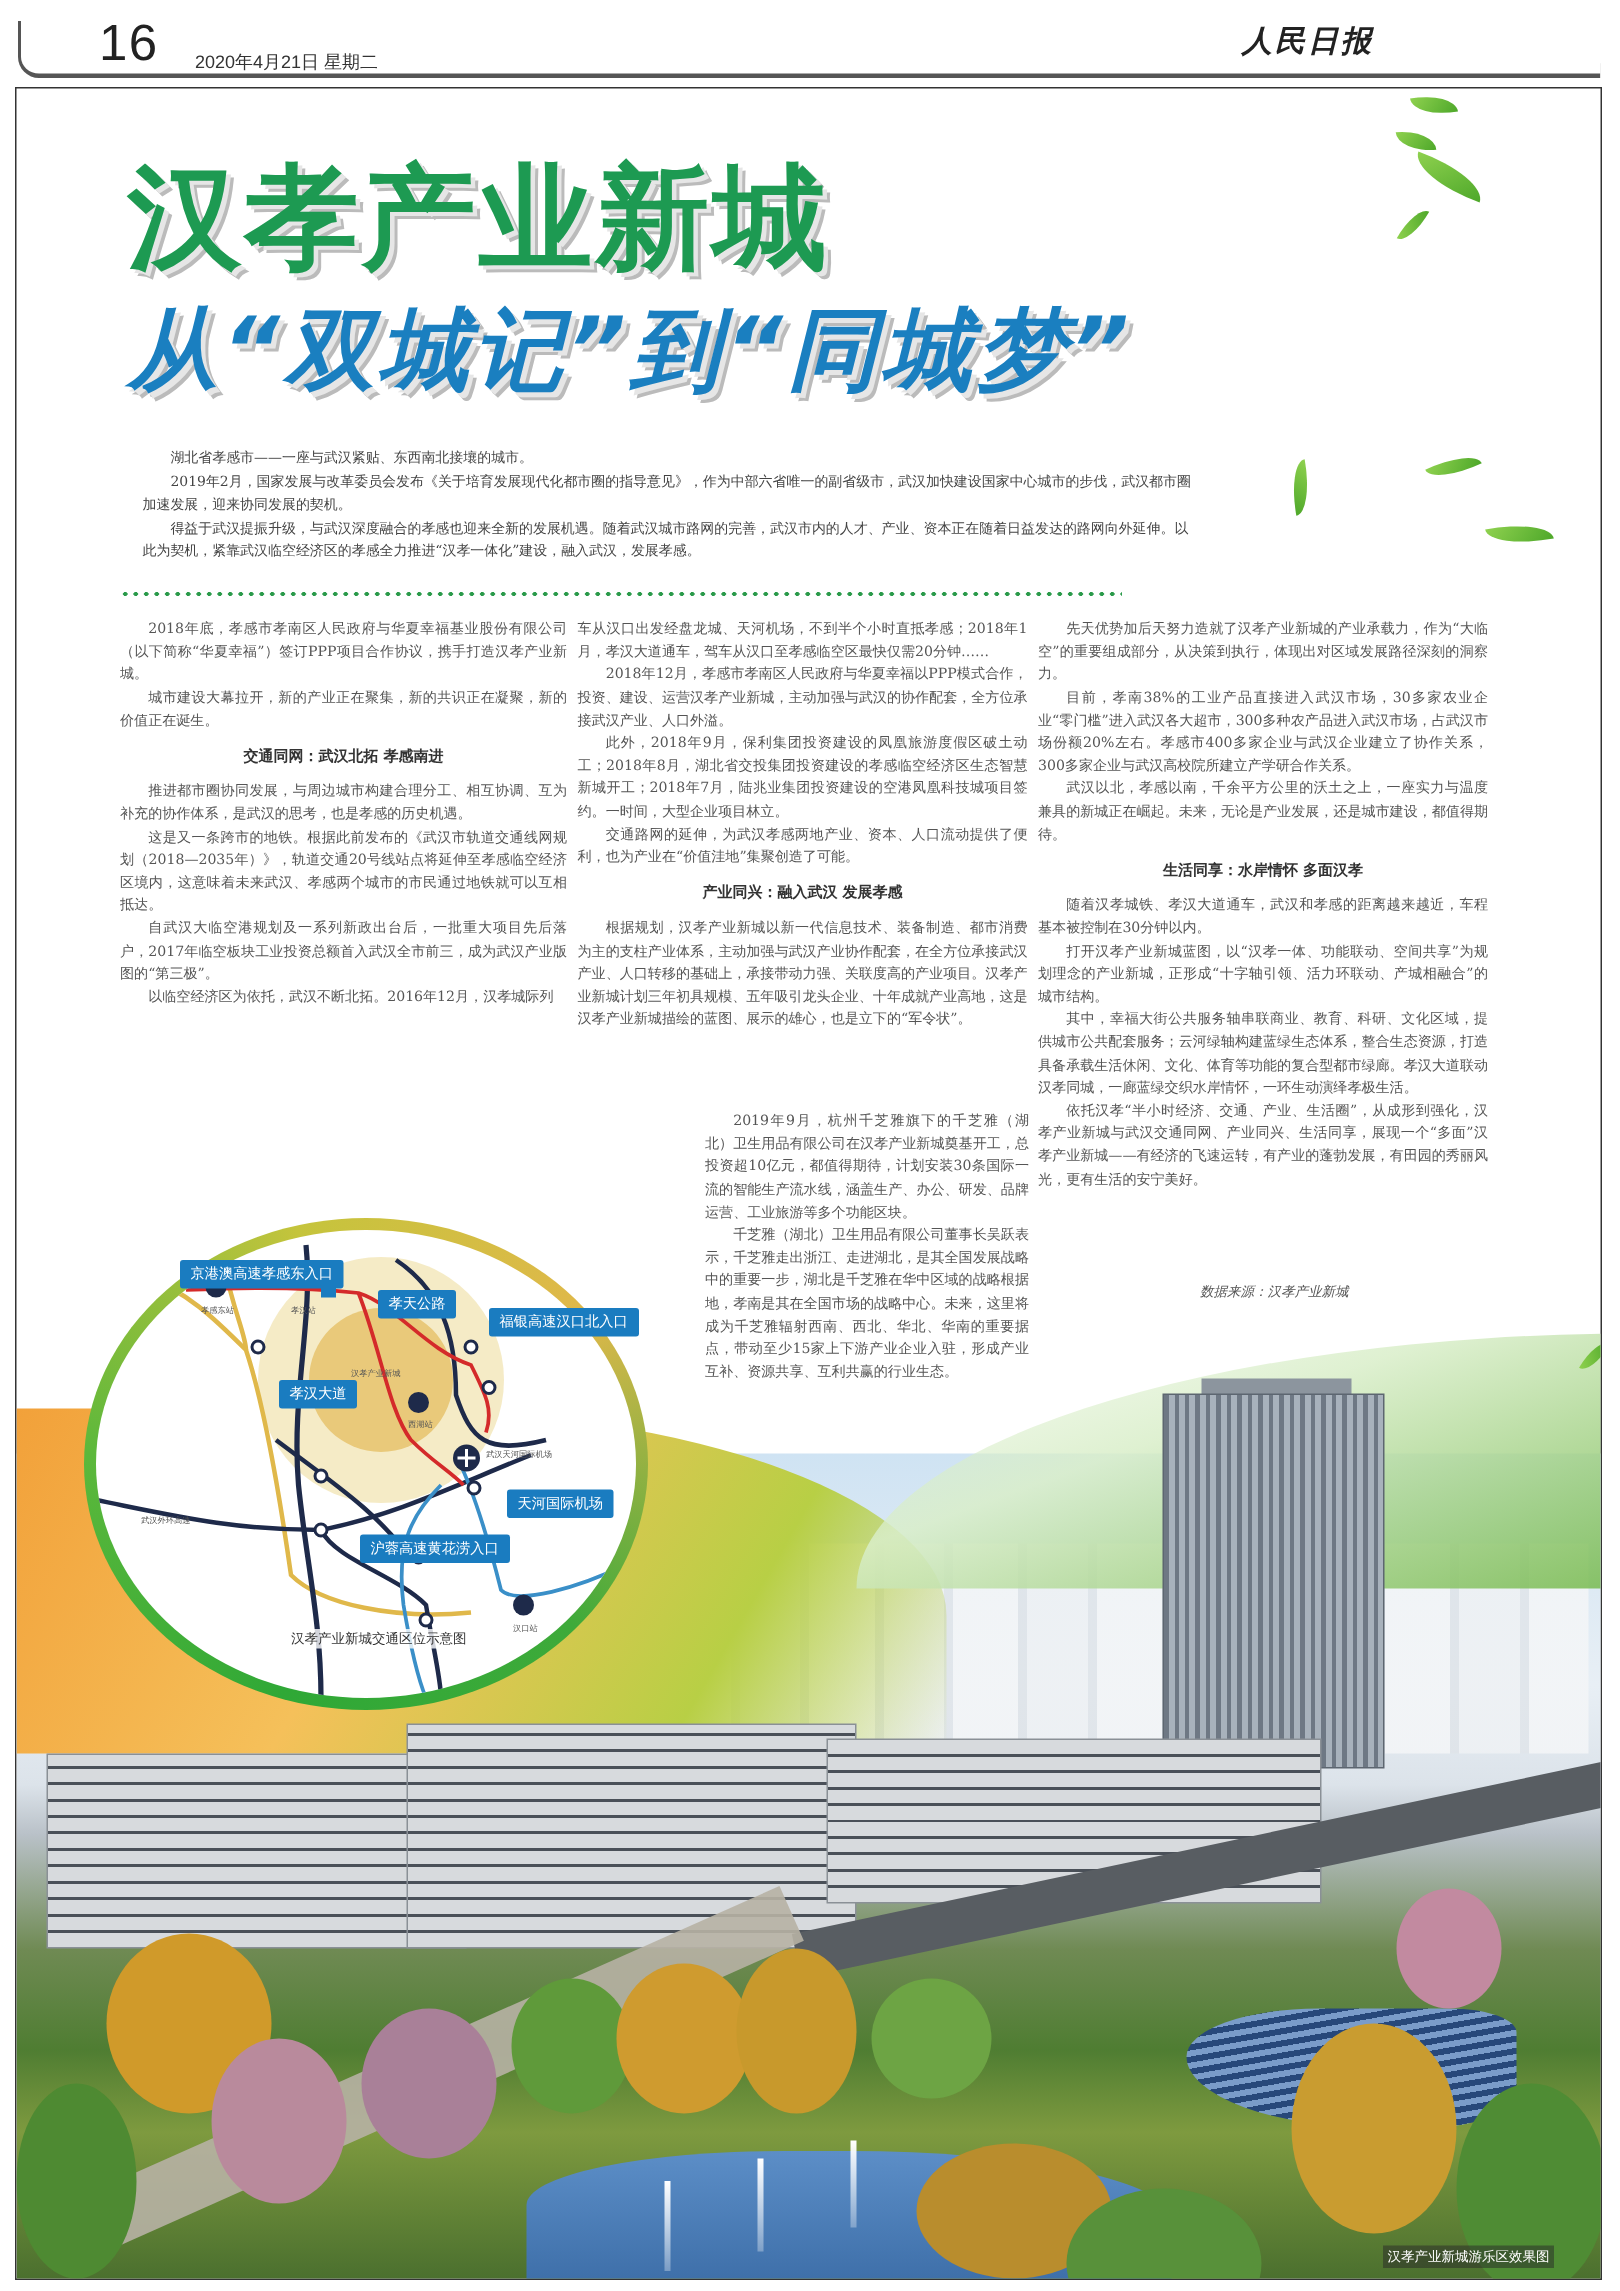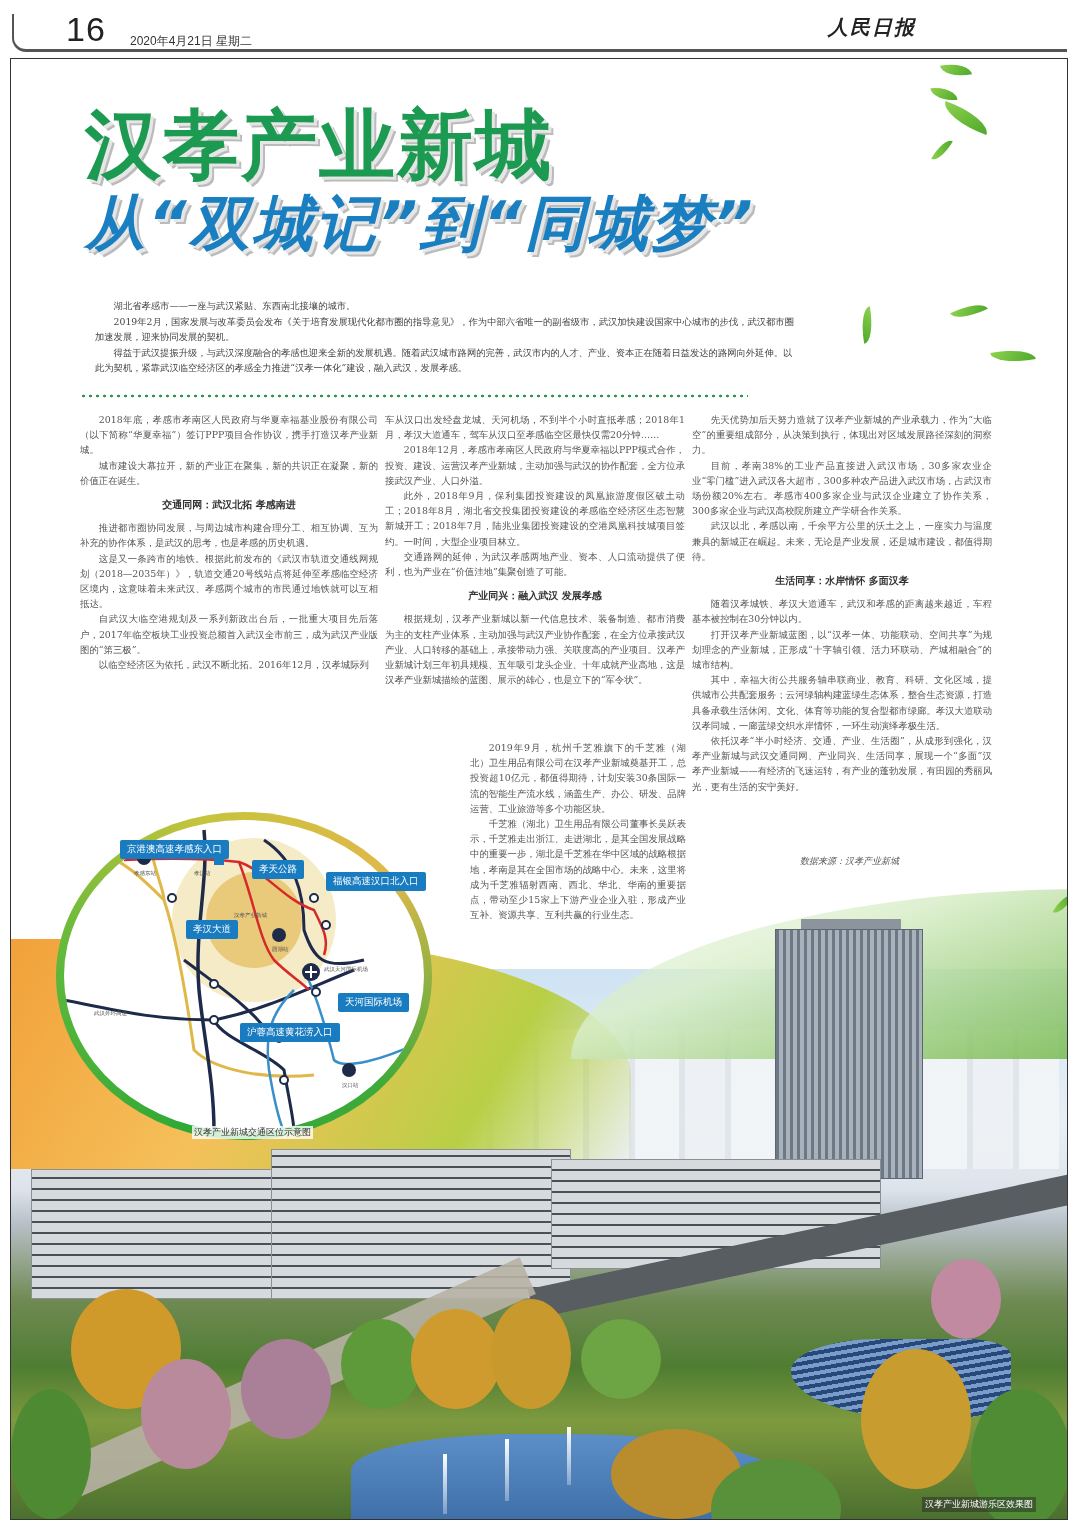--- a/index.html
+++ b/index.html
@@ -15,21 +15,21 @@
 
   
   .frame { position: absolute; left: 10px; top: 58px; width: 1058px; height: 1462px; border: 1.5px solid #333; overflow: hidden; background: #fff; }
 
   
   .leaf { position: absolute; width: 30px; height: 14px; background: linear-gradient(135deg, #8fd14f, #4ea82a); border-radius: 0 100% 0 100%; }
 
   
   .headline-1 { position: absolute; left: 85px; top: 95px; font-family: "DejaVu Sans", sans-serif; font-weight: bold; font-size: 76px; letter-spacing: 2px; color: #1d9a52;
     text-shadow: 3px 3px 0 #e6e6e6, 5px 5px 0 #bbb; }
-  .headline-2 { position: absolute; left: 85px; top: 184px; font-family: "DejaVu Sans", sans-serif; font-weight: bold; font-style: italic; font-size: 60px; letter-spacing: 3px; color: #1a7fc0;
+  .headline-2 { position: absolute; left: 85px; top: 194px; font-family: "DejaVu Sans", sans-serif; font-weight: bold; font-style: italic; font-size: 60px; letter-spacing: 3px; color: #1a7fc0;
     text-shadow: 3px 3px 0 #e6e6e6, 5px 5px 0 #bbb; }
 
   
   .lead { position: absolute; left: 95px; top: 298px; width: 700px; font-size: 9.3px; line-height: 15.5px; color: #444; }
   .lead p { text-indent: 2em; }
 
   .dot-rule { position: absolute; left: 80px; top: 394px; width: 668px; height: 4px;
     background-image: radial-gradient(circle, #2a9a4a 1.3px, transparent 1.6px); background-size: 7px 4px; background-repeat: repeat-x; }
 
   
@@ -64,21 +64,21 @@
 
   .caption-play { position: absolute; left: 922px; top: 1497px; font-size: 9px; color: #fff; background: rgba(40,40,40,0.5); padding: 1px 3px; font-family: "DejaVu Sans", sans-serif; }
 
   
   .map-ring { position: absolute; left: 56px; top: 812px; width: 376px; height: 328px; border-radius: 50%;
     background: conic-gradient(from 200deg, #2fa836, #5cb83b, #c5c43c, #e0b84a, #3eaa3a, #2fa836); }
   .map-inner { position: absolute; left: 64px; top: 820px; width: 360px; height: 312px; border-radius: 50%; background: #fff; overflow: hidden; }
   .map-svg { position: absolute; left: 0; top: 0; }
   .map-label { position: absolute; background: #1a7cc0; color: #fff; font-family: "DejaVu Sans", sans-serif; font-size: 9.5px; padding: 3px 7px; border-radius: 2px; white-space: nowrap; }
   .map-small { position: absolute; font-family: "DejaVu Sans", sans-serif; font-size: 5.5px; color: #555; white-space: nowrap; }
-  .map-caption { position: absolute; left: 192px; top: 1126px; font-size: 9px; color: #333; font-family: "DejaVu Sans", sans-serif; background: rgba(255,255,255,0.8); padding: 0 2px; }
+  .map-caption { position: absolute; left: 192px; top: 1086px; font-size: 9px; color: #333; font-family: "DejaVu Sans", sans-serif; background: rgba(255,255,255,0.8); padding: 0 2px; }
 </style>
 </head>
 <body>
 
 <div class="masthead">
   <div class="mast-frame"></div>
   <div class="page-num">16</div>
   <div class="date-line">2020年4月21日  星期二</div>
   <div class="paper-logo">人民日报</div>
 </div>

